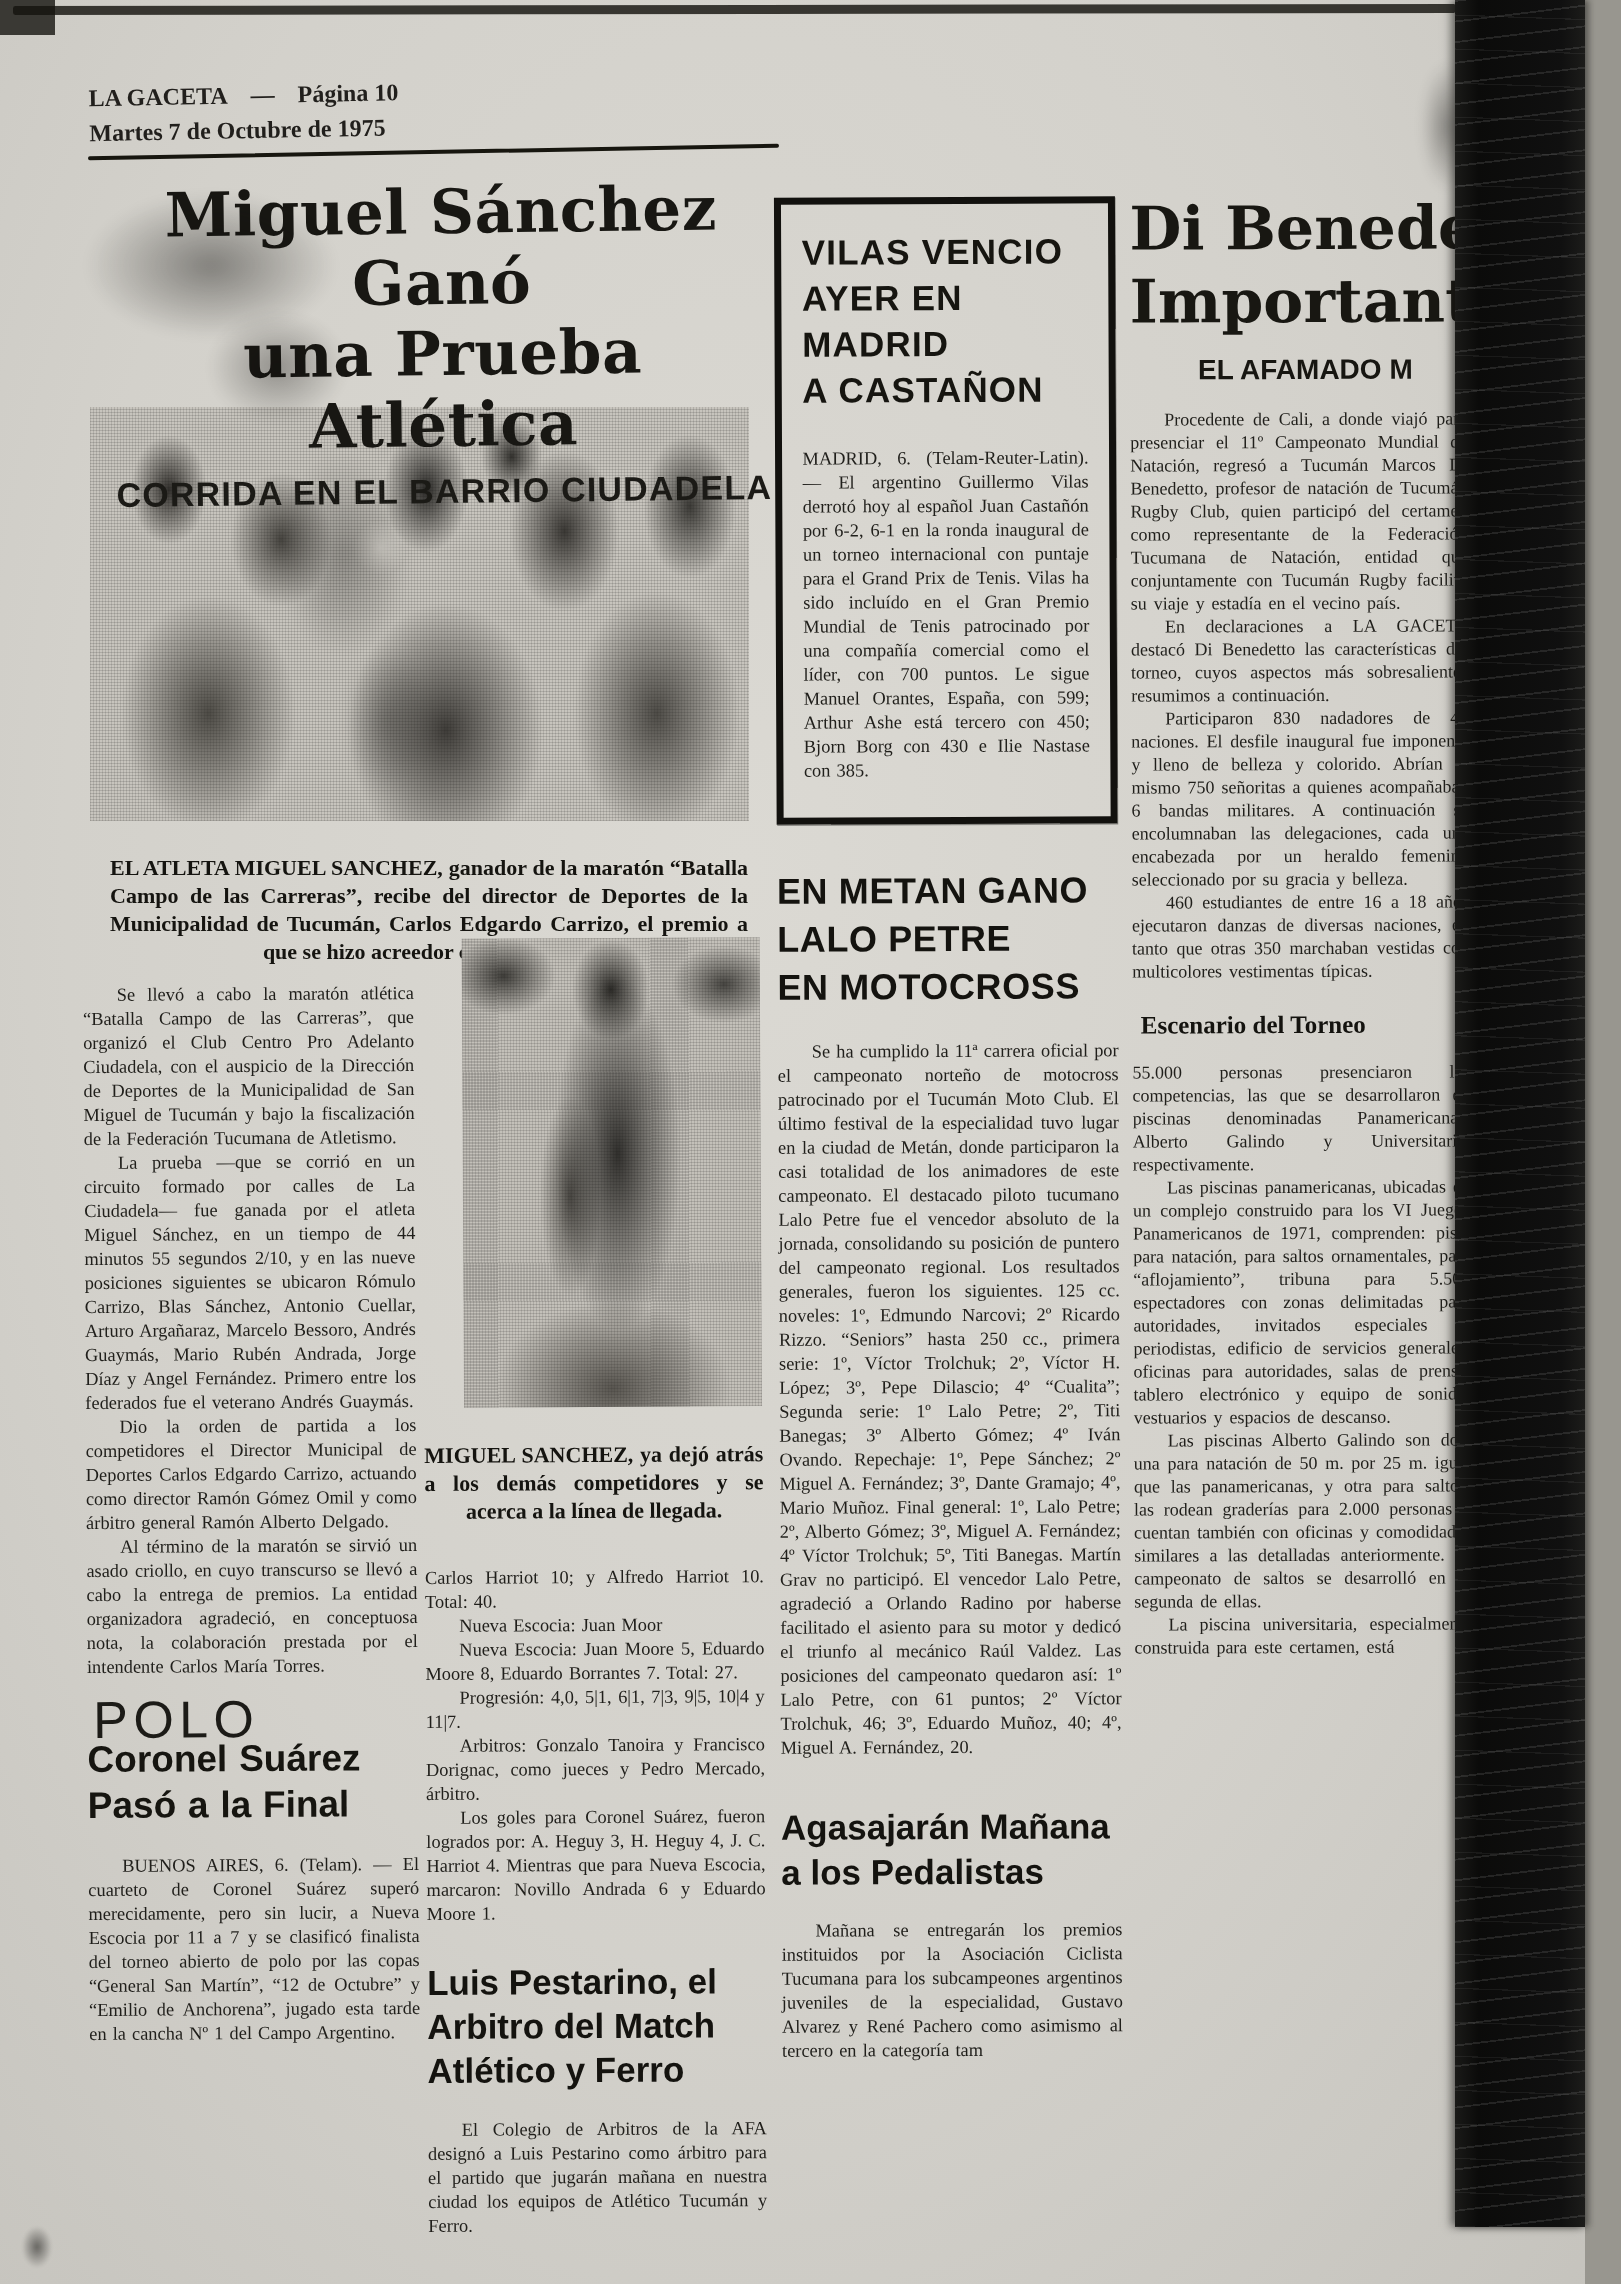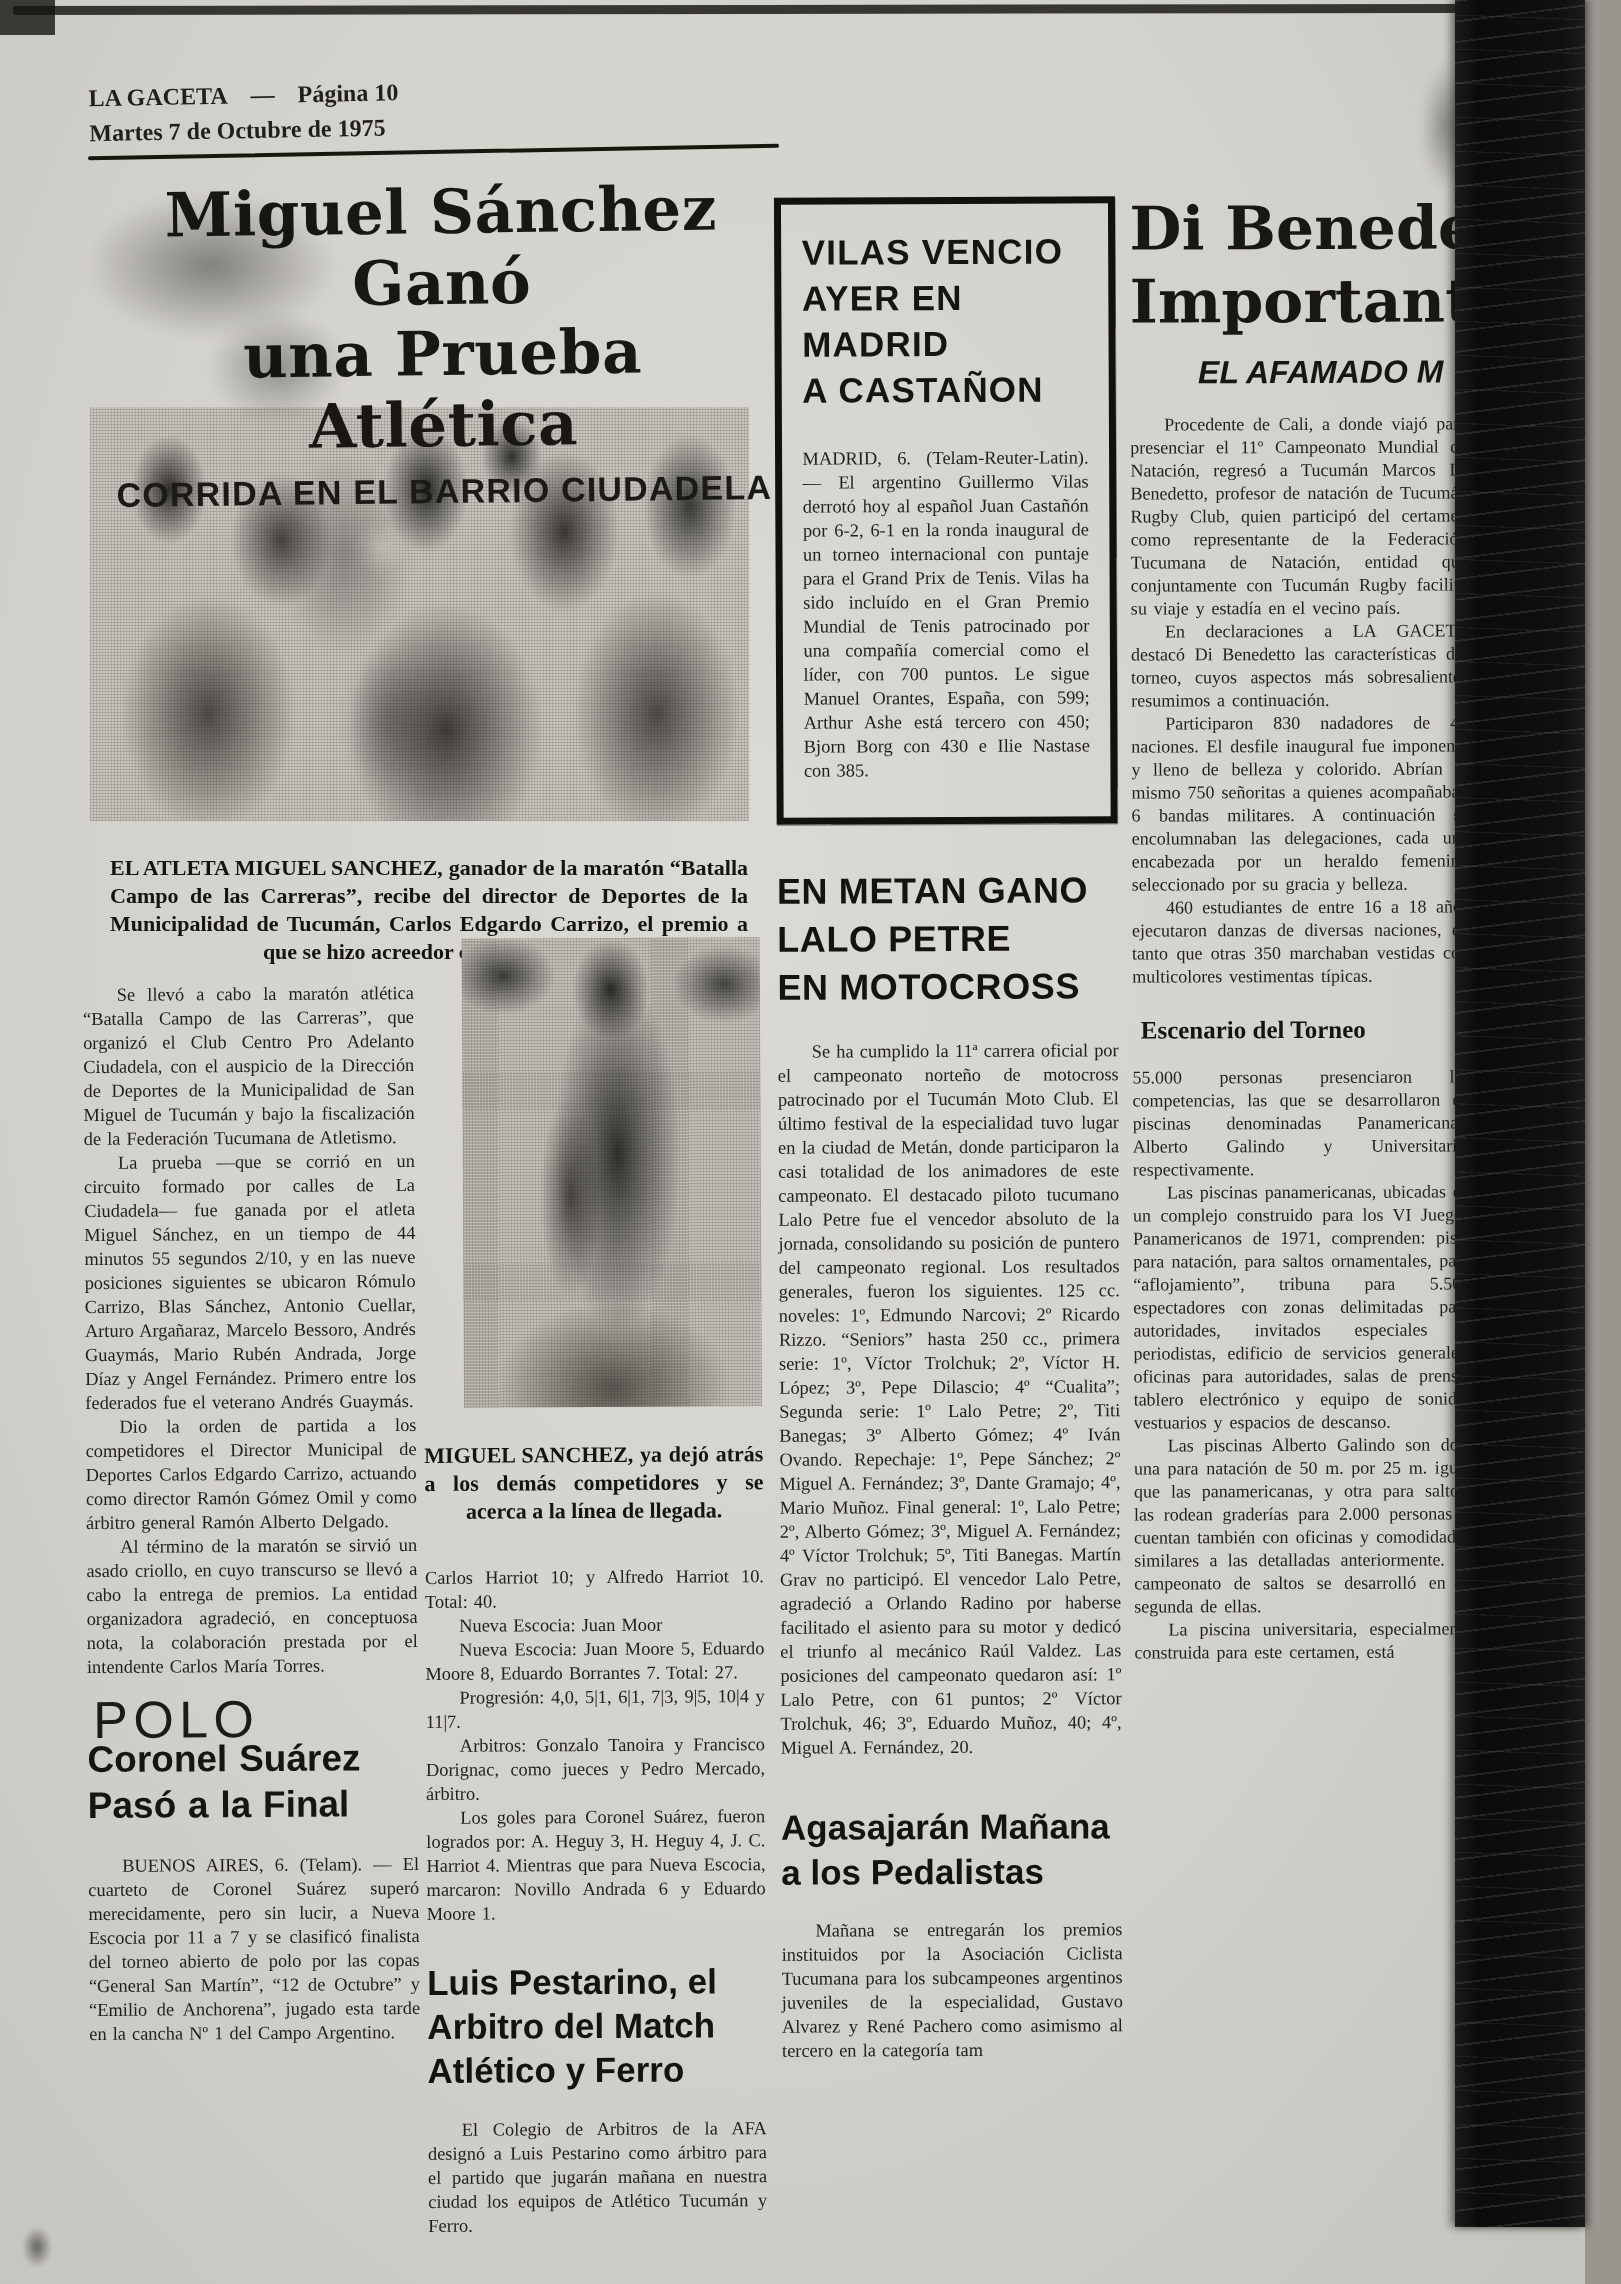--- a/index.html
+++ b/index.html
@@ -102,21 +102,21 @@
   .metan-head { margin-top:43px; font-family:"Liberation Sans", sans-serif; font-weight:bold;
     font-size:36px; line-height:48px; letter-spacing:0.6px; color:#14130f; }
   .metan-body { margin-top:28px; }
   .pedal-head { margin-top:45px; font-family:"Liberation Sans", sans-serif; font-weight:bold;
     font-size:35px; line-height:45px; color:#14130f; }
   .pedal-body { margin-top:24px; }
   
   .dib-head { font-family:"DejaVu Serif", serif; font-weight:bold; font-size:60px; line-height:73px;
     white-space:nowrap; color:#181712; }
   .dib-sub { margin:15.7px 0 0 68px; font-family:"Liberation Sans", sans-serif; font-weight:bold;
-    font-size:32px; color:#171611; white-space:nowrap;font-style:italic; }
+    font-size:28px; color:#171611; white-space:nowrap; }
   .right-col .body-text { margin-top:22px; font-size:18px; line-height:23px; word-spacing:2.4px; }
   .dib-sub2 { margin:28px 0 0 8.4px; font-weight:bold; font-size:25px; color:#14130f; }
 </style>
 </head>
 <body>
 
 <div id="page">
 
   <header class="masthead">
     <div class="row1">

